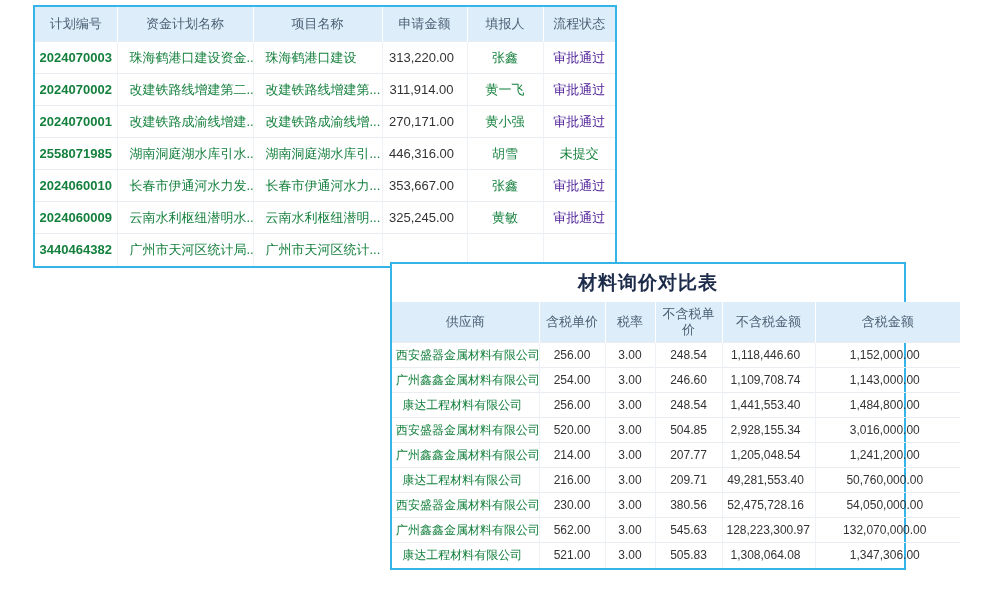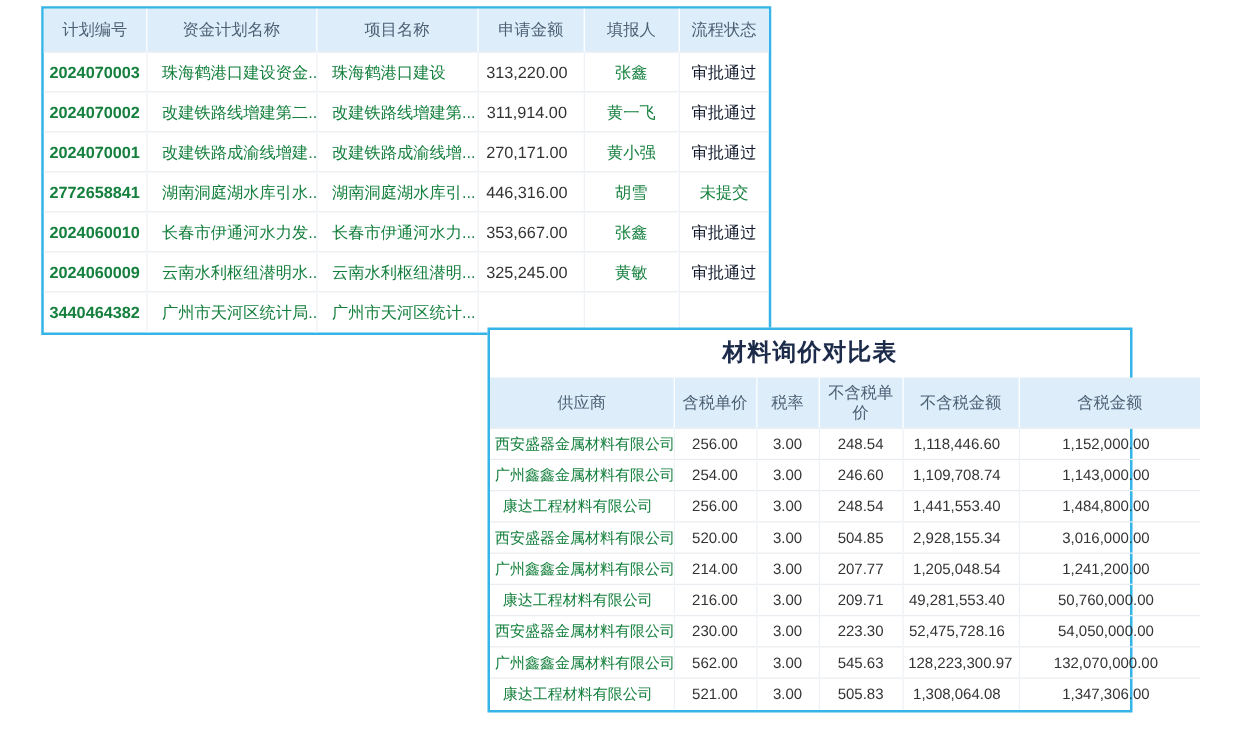--- a/index.html
+++ b/index.html
@@ -36,21 +36,21 @@
   }
   tbody td:first-child{border-left:none;}
   #expense-panel tbody td{height:32px;}
   #inquiry-panel tbody td{height:25px;font-size:12px;}
   .c-center{text-align:center;}
   .c-left{text-align:left;padding-left:12px;}
   .c-right{text-align:center;padding-right:10px;}
   .c-link{color:#15803d;}
   .c-dark{color:#333333;}
   .bold{font-weight:bold;}
-  .st-approved{color:#0f172a;}
+  .st-approved{color:#4c1d95;}
   .st-not_submitted{color:#15803d;}
 </style>
 </head>
 <body>
 
 <div class="panel" id="expense-panel">
   <table>
     <colgroup>
       <col style="width:82px">
         <col style="width:136px">
@@ -88,21 +88,21 @@
         </tr>
         <tr>
           <td class="c-center c-link bold">2024070001</td>
           <td class="c-left c-link">改建铁路成渝线增建...</td>
           <td class="c-left c-link">改建铁路成渝线增...</td>
           <td class="c-right c-dark">270,171.00</td>
           <td class="c-center c-link">黄小强</td>
           <td class="c-center st-approved">审批通过</td>
         </tr>
         <tr>
-          <td class="c-center c-link bold">2772658841</td>
+          <td class="c-center c-link bold">2558071985</td>
           <td class="c-left c-link">湖南洞庭湖水库引水...</td>
           <td class="c-left c-link">湖南洞庭湖水库引...</td>
           <td class="c-right c-dark">446,316.00</td>
           <td class="c-center c-link">胡雪</td>
           <td class="c-center st-not_submitted">未提交</td>
         </tr>
         <tr>
           <td class="c-center c-link bold">2024060010</td>
           <td class="c-left c-link">长春市伊通河水力发...</td>
           <td class="c-left c-link">长春市伊通河水力...</td>
@@ -197,21 +197,21 @@
           <td class="c-center c-dark">216.00</td>
           <td class="c-center c-dark">3.00</td>
           <td class="c-center c-dark">209.71</td>
           <td class="c-right c-dark">49,281,553.40</td>
           <td class="c-right c-dark">50,760,000.00</td>
         </tr>
         <tr>
           <td class="c-right c-link">西安盛器金属材料有限公司</td>
           <td class="c-center c-dark">230.00</td>
           <td class="c-center c-dark">3.00</td>
-          <td class="c-center c-dark">223.30</td>
+          <td class="c-center c-dark">380.56</td>
           <td class="c-right c-dark">52,475,728.16</td>
           <td class="c-right c-dark">54,050,000.00</td>
         </tr>
         <tr>
           <td class="c-right c-link">广州鑫鑫金属材料有限公司</td>
           <td class="c-center c-dark">562.00</td>
           <td class="c-center c-dark">3.00</td>
           <td class="c-center c-dark">545.63</td>
           <td class="c-right c-dark">128,223,300.97</td>
           <td class="c-right c-dark">132,070,000.00</td>

